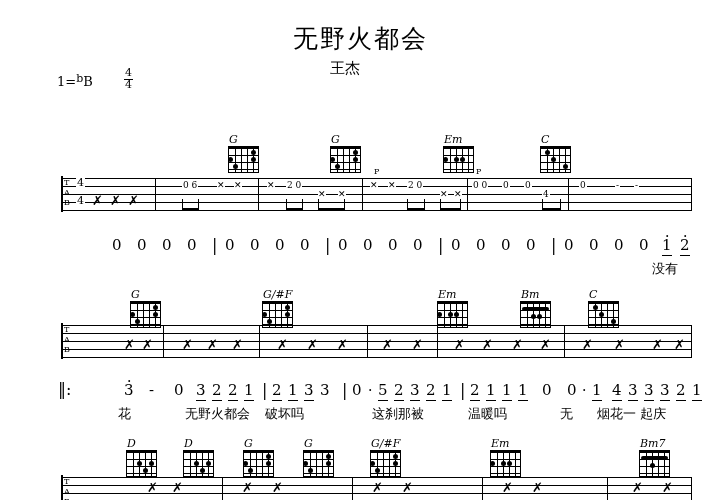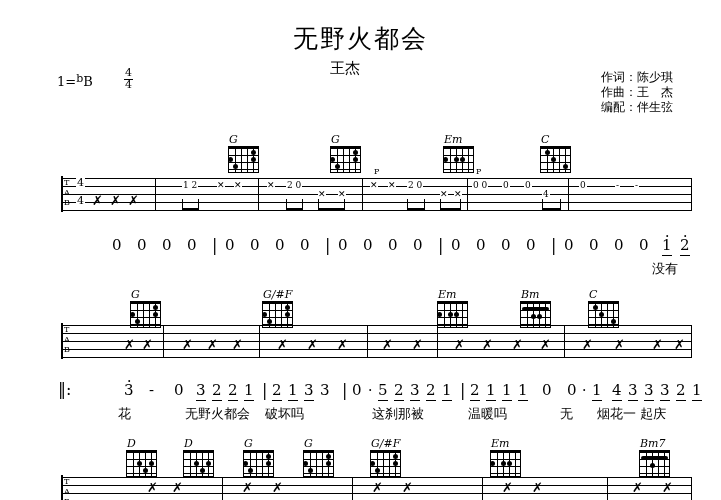--- a/index.html
+++ b/index.html
@@ -255,25 +255,20 @@
 
   <div class="keyblock">
     <span>1=</span><span class="flat">b</span><span>B</span>
   </div>
   <div class="timesig">
     <div>4</div>
     <div style="border-top:1px solid #000;width:9px;margin:1px auto 0;"></div>
     <div>4</div>
   </div>
 
-  <div class="credits">
-    <div>作词：陈少琪</div>
-    <div>作曲：王　杰</div>
-    <div>编配：伴生弦</div>
-  </div>
 
   <div class="system" style="top:0;">
 
     <div class="chordbox" style="left:228px; top:133px;">
       <div class="cname">G</div>
       <div class="grid">
         <div class="v" style="left:6px;"></div>
           <div class="v" style="left:12px;"></div>
         <div class="v" style="left:18px;"></div>
           <div class="v" style="left:24px;"></div>
@@ -354,21 +349,21 @@
         <div>T</div>
         <div>A</div>
         <div>B</div>
       </div>
       <div class="num" style="left:14px; top:0px; font-size:11px;">4</div>
       <div class="num" style="left:14px; top:18px; font-size:11px;">4</div>
 
       <div class="slash" style="left:30px; top:16px;">✗</div>
       <div class="slash" style="left:48px; top:16px;">✗</div>
       <div class="slash" style="left:66px; top:16px;">✗</div>
-      <div class="num" style="left:120px; top:3px;">1 2</div>
+      <div class="num" style="left:120px; top:3px;">0 6</div>
 
       <div class="xm" style="left:155px; top:3px;">✕</div>
       <div class="xm" style="left:172px; top:3px;">✕</div>
       <div class="xm" style="left:205px; top:3px;">✕</div>
       <div class="num" style="left:224px; top:3px;">2 0</div>
       <div class="xm" style="left:256px; top:12px;">✕</div>
       <div class="xm" style="left:276px; top:12px;">✕</div>
 
       <div class="pm" style="left:312px; top:-10px;">P</div>
       <div class="xm" style="left:308px; top:3px;">✕</div>

